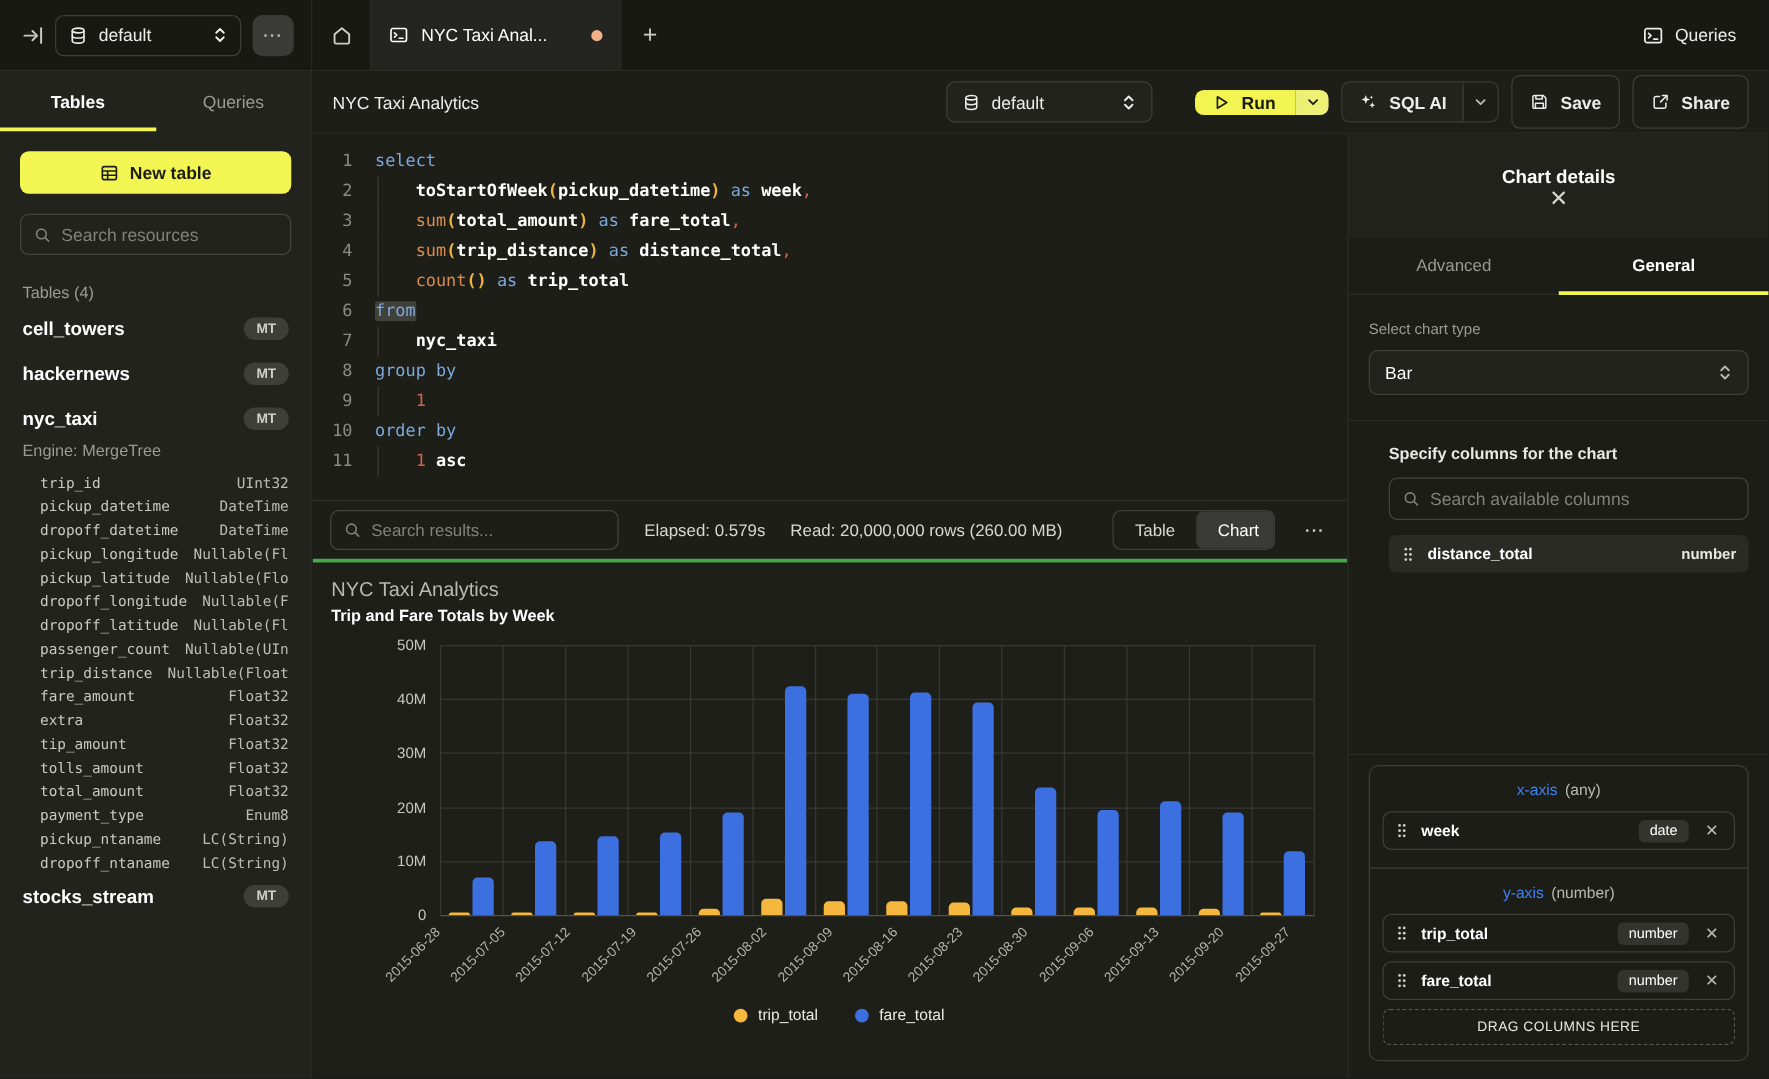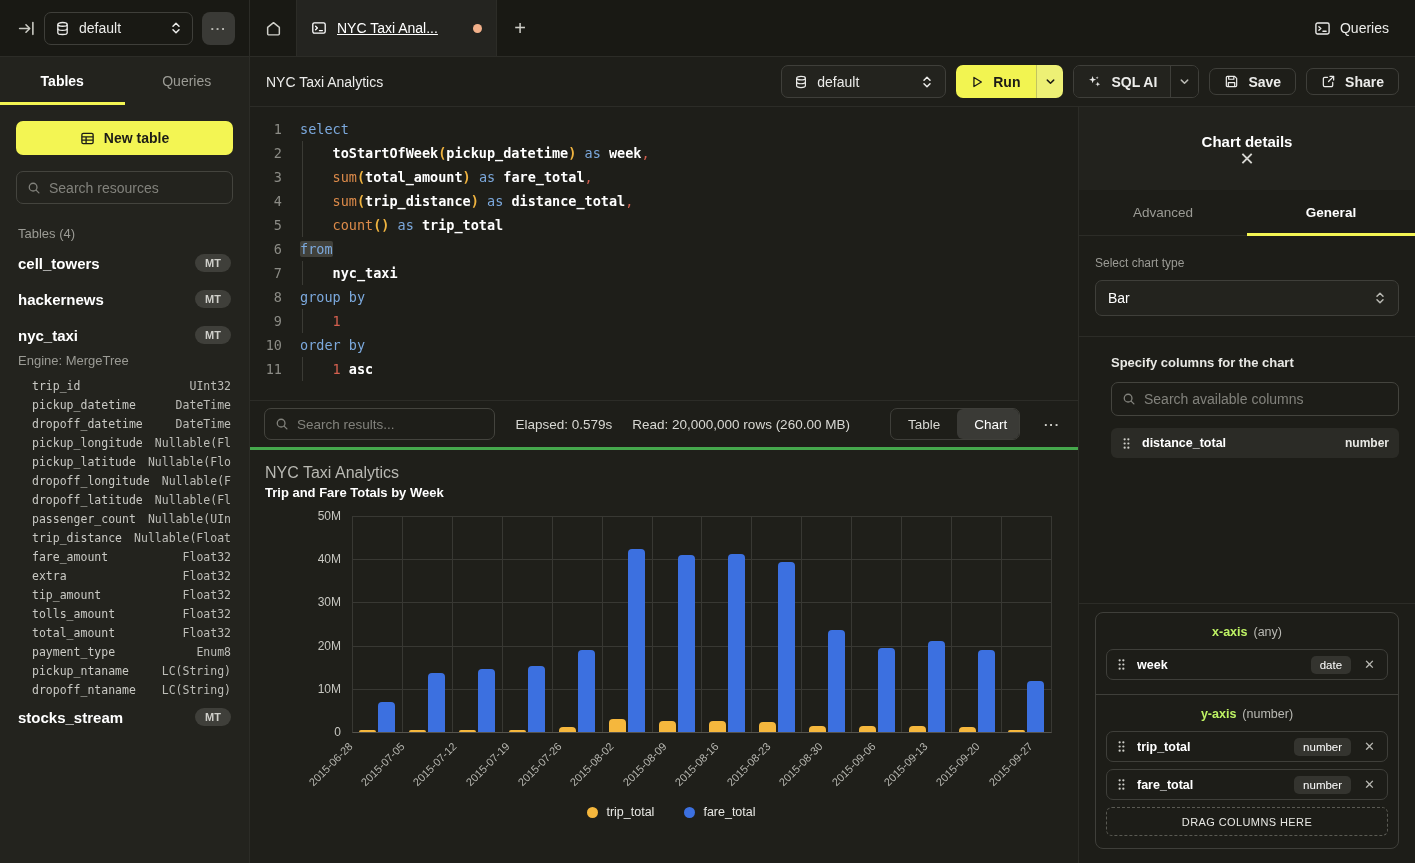--- a/index.html
+++ b/index.html
@@ -18,21 +18,21 @@
 
   
   .topbar-left{display:flex; align-items:center; gap:9px; padding:0 14px 0 18px; background:var(--bg-window); border-right:1px solid var(--border); border-bottom:1px solid var(--border);}
   .icon-btn{display:flex; align-items:center; justify-content:center; color:#c9c9c3; cursor:pointer;}
   .db-select{flex:1; height:33px; display:flex; align-items:center; gap:9px; padding:0 10px; border:1px solid var(--border-strong); border-radius:7px; color:var(--text-main); font-size:14px; font-weight:500;}
   .db-select .grow{flex:1;}
   .more-btn{width:33px; height:33px; border-radius:8px; background:#3a3a36; display:flex; align-items:center; justify-content:center; color:#b9b9b3; letter-spacing:1px; font-weight:700;}
   .topbar-right{display:flex; align-items:stretch; background:var(--bg-window); border-bottom:1px solid var(--border);}
   .home-tab{width:47px; display:flex; align-items:center; justify-content:center; color:#cfcfc9; border-right:1px solid var(--border);}
   .doc-tab{width:200px; display:flex; align-items:center; gap:10px; padding:0 14px; background:var(--bg-tab-active); border-right:1px solid var(--border); color:#fff; font-size:14px;}
-  .doc-tab .tab-label{flex:1; white-space:nowrap; overflow:hidden;text-decoration:underline;}
+  .doc-tab .tab-label{flex:1; white-space:nowrap; overflow:hidden;}
   .tab-dot{width:9px; height:9px; border-radius:50%; background:#f2b08a;}
   .plus-tab{width:46px; display:flex; align-items:center; justify-content:center; color:#cfcfc9; font-size:20px; font-weight:400;}
   .topbar-spacer{flex:1;}
   .queries-btn{display:flex; align-items:center; gap:9px; padding:0 26px; color:var(--text-main); font-size:14px; font-weight:500;}
 
   
   .sidebar{background:var(--bg-sidebar); border-right:1px solid var(--border); display:flex; flex-direction:column; overflow:hidden;}
   .sidebar-tabs{display:flex; height:48px; flex:none;}
   .sidebar-tab{flex:1; display:flex; align-items:center; justify-content:center; font-size:14px; color:var(--text-dim); position:relative; cursor:pointer;}
   .sidebar-tab.active{color:#fff; font-weight:600;}
@@ -51,27 +51,27 @@
   .col-type{color:#bdbdb8;}
 
   
   .main{display:flex; flex-direction:column; overflow:hidden; background:var(--bg-editor);}
   .query-header{height:50px; flex:none; display:flex; align-items:center; padding:0 16px; border-bottom:1px solid var(--border); background:var(--bg-editor);}
   .query-title{font-size:14px; font-weight:500; color:var(--text-main);}
   .qh-spacer{flex:1;}
   .toolbar{display:flex; align-items:center; gap:10px;}
   .tb-select{width:165px; height:33px; display:flex; align-items:center; gap:9px; padding:0 12px; border:1px solid var(--border-strong); border-radius:7px; background:#23231e; font-size:14px; font-weight:500;}
   .tb-select .grow{flex:1;}
-  .run-split{display:flex; height:33px;}
+  .run-split{display:flex; height:20px;margin-left:24px;}
   .run-main{display:flex; align-items:center; gap:9px; padding:0 16px 0 14px; background:#f2f451; color:#1b1b16; font-size:14px; font-weight:600; border-radius:7px 0 0 7px;}
   .run-arrow{width:27px; display:flex; align-items:center; justify-content:center; background:#edf075; color:#1b1b16; border-left:1px solid rgba(0,0,0,.18); border-radius:0 7px 7px 0;}
   .split-btn{display:flex; height:33px; border:1px solid var(--border-strong); border-radius:7px; overflow:hidden;}
   .split-main{display:flex; align-items:center; gap:9px; padding:0 13px; font-size:14px; font-weight:600; color:var(--text-main); background:#23231e;}
   .split-arrow{width:28px; display:flex; align-items:center; justify-content:center; color:#b9b9b3; border-left:1px solid var(--border-strong); background:#1e1e19;}
-  .ghost-btn{display:flex; align-items:center; gap:9px; height:27px; padding:0 14px; border:1px solid var(--border-strong); border-radius:7px; font-size:14px; font-weight:600; color:var(--text-main); background:transparent; cursor:pointer; font-family:inherit;}
+  .ghost-btn{display:flex; align-items:center; gap:9px; height:43px; padding:0 14px; border:1px solid var(--border-strong); border-radius:7px; font-size:14px; font-weight:600; color:var(--text-main); background:transparent; cursor:pointer; font-family:inherit;}
 
   .content-row{flex:1; display:flex; overflow:hidden;}
   .work-col{flex:1; display:flex; flex-direction:column; overflow:hidden;}
 
   
   .editor{height:293px; flex:none; padding-top:10px; font-family:"DejaVu Sans Mono", monospace; font-size:13.5px; background:var(--bg-editor); cursor:text;}
   .code-line{display:flex; height:24px; line-height:24px;}
   .ln{width:36px; flex:none; text-align:right; color:#8b8b85; padding-right:4px;}
   .code{position:relative; white-space:pre; margin-left:14px; color:#e6e6e2;}
   .code-line.ind .code::before{content:""; position:absolute; left:2px; top:0; bottom:0; width:1px; background:#3b3b35;}
@@ -129,21 +129,21 @@
   .panel-search{margin-left:16px; height:34px; border:1px solid var(--input-border); border-radius:7px; display:flex; align-items:center; gap:8px; padding:0 10px; color:var(--text-mute);}
   .panel-search input{flex:1; width:100%; background:transparent; border:none; outline:none; color:var(--text-main); font-size:14px; font-family:inherit;}
   .panel-search input::placeholder{color:var(--text-mute);}
   .avail-row{margin:12px 0 0 16px; height:30px; background:#2b2b26; border-radius:6px; display:flex; align-items:center; gap:10px; padding:0 10px; cursor:grab;}
   .avail-row .cname{flex:1; font-size:12.5px; font-weight:700; color:#fff;}
   .avail-row .ctype{font-size:12px; font-weight:700; color:#e8e8e4;}
   .panel-spacer{flex:1;}
   .axes-wrap{border-top:1px solid var(--border); margin:0 -16px; padding:8px 16px 0;}
   .axes-box{border:1px solid var(--border-strong); border-radius:8px; padding:12px 10px;}
   .axis-header{text-align:center; font-size:12.5px; margin-bottom:10px;}
-  .axis-header b{color:#bef264; font-weight:700;text-align:center;}
+  .axis-header b{color:#3b82f6; font-weight:400;text-align:center;}
   .axis-header span{color:#b9b9b3; margin-left:6px;}
   .axis-row{height:31px; border:1px solid var(--border-strong); border-radius:7px; display:flex; align-items:center; gap:10px; padding:0 9px; margin-bottom:7px; cursor:grab;}
   .axis-row .cname{flex:1; font-size:12.5px; font-weight:700; color:#fff;}
   .type-pill{background:#34342f; border-radius:5px; padding:3px 9px; font-size:11.5px; font-weight:400; color:#fff;}
   .axis-x{font-size:13px; color:#b9b9b3; padding:0 3px; cursor:pointer;}
   .axes-divider{border-top:1px solid var(--border-strong); margin:14px -10px 12px;}
   .drop-zone{border:1px dashed #5a5a53; border-radius:6px; height:29px; display:flex; align-items:center; justify-content:center; font-size:11px; font-weight:400; letter-spacing:.4px; color:#e8e8e4; margin-top:4px;}
 
   svg{display:block;}
 </style>

